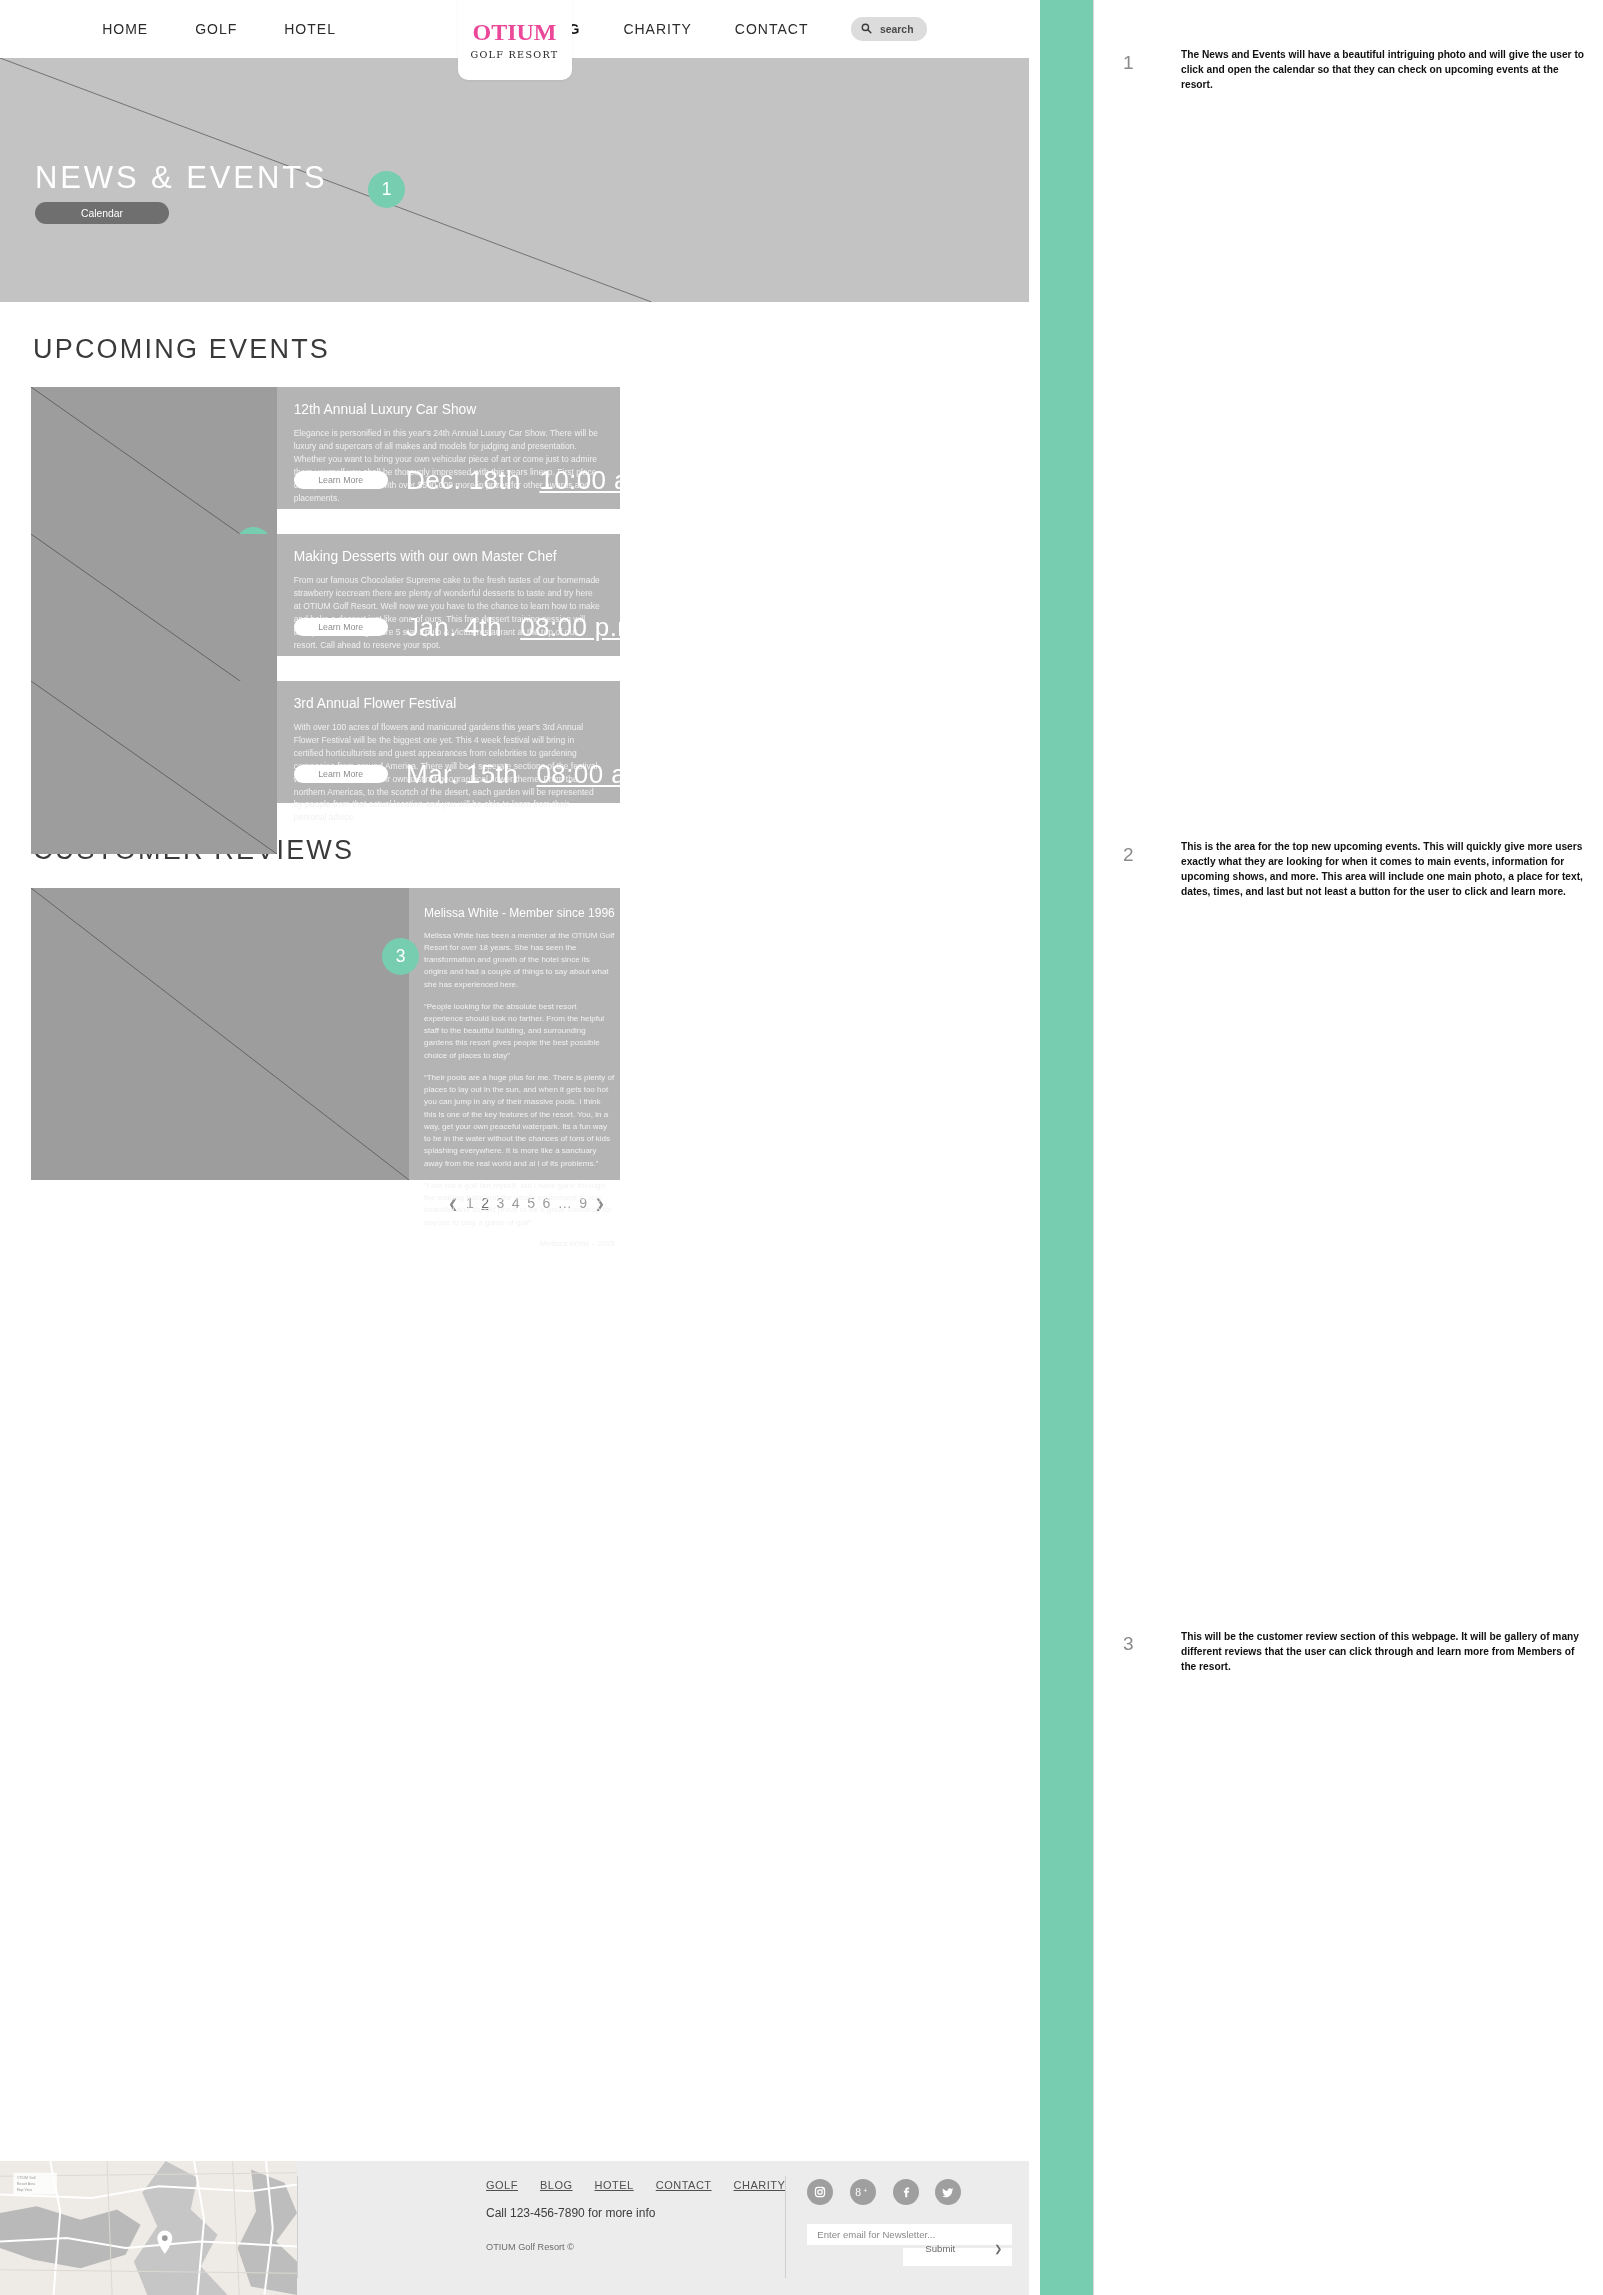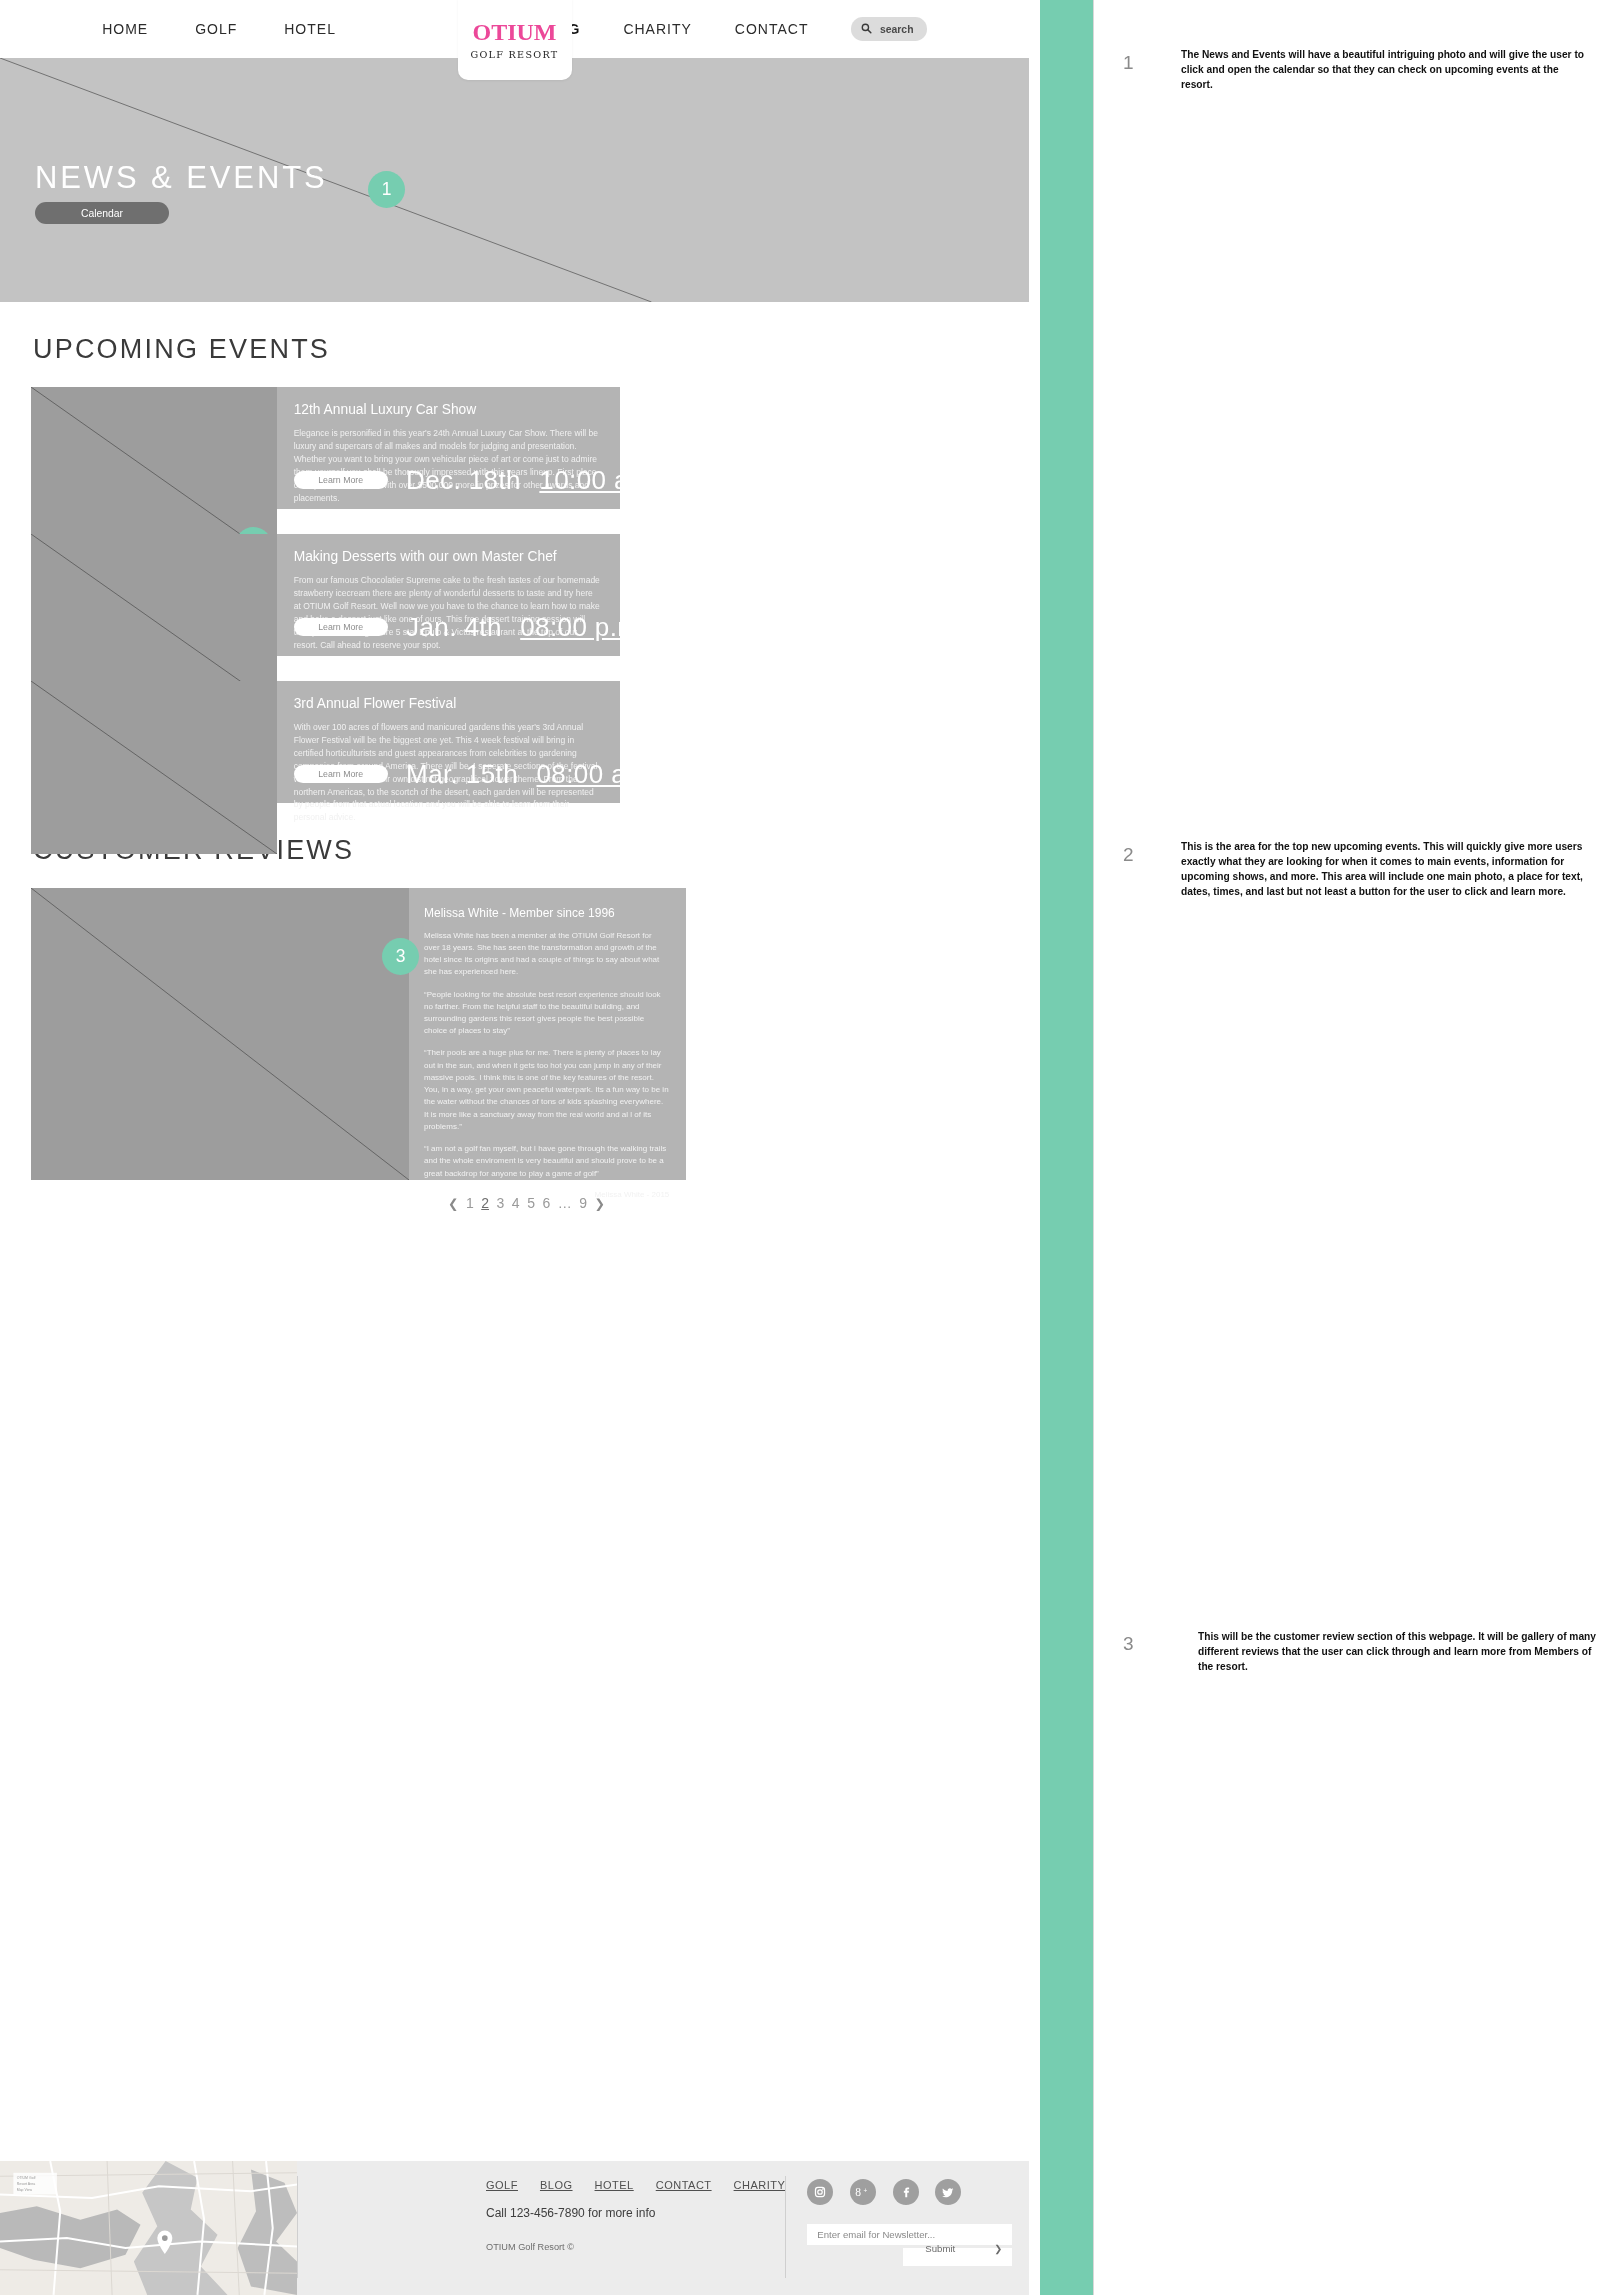--- a/index.html
+++ b/index.html
@@ -200,21 +200,21 @@
     letter-spacing: 0.4px;
     white-space: nowrap;
   }
   .event-time { margin-left: auto; text-decoration: underline; }
   .card-badge { position: absolute; }
 
   
   .review-card {
     position: relative;
     margin: 0 0 0 31px;
-    width: 655px;
+    width: 589px;
     height: 292px;
     background: #b4b4b4;
     display: flex;
   }
   .review-thumb {
     position: relative;
     width: 378px; height: 292px;
     background: #9d9d9d;
     flex: 0 0 378px;
     overflow: hidden;
@@ -615,16 +615,16 @@
   <div class="annot-col">
     <div class="annot-sep"></div>
 
     <div class="annot-num" style="left:30px; top:52px;">1</div>
     <div class="annot-text" style="left:88px; top:48px;">The News and Events will have a beautiful intriguing photo and will give the user to click and open the calendar so that they can check on upcoming events at the resort.</div>
 
     <div class="annot-num" style="left:30px; top:844px;">2</div>
     <div class="annot-text" style="left:88px; top:840px;">This is the area for the top new upcoming events. This will quickly give more users exactly what they are looking for when it comes to main events, information for upcoming shows, and more. This area will include one main photo, a place for text, dates, times, and last but not least a button for the user to click and learn more.</div>
 
     <div class="annot-num" style="left:30px; top:1633px;">3</div>
-    <div class="annot-text" style="left:105px; top:1630px;">This will be the customer review section of this webpage. It will be gallery of many different reviews that the user can click through and learn more from Members of the resort.</div>
+    <div class="annot-text" style="left:88px; top:1630px;">This will be the customer review section of this webpage. It will be gallery of many different reviews that the user can click through and learn more from Members of the resort.</div>
   </div>
 </div>
 
 
 </body></html>

